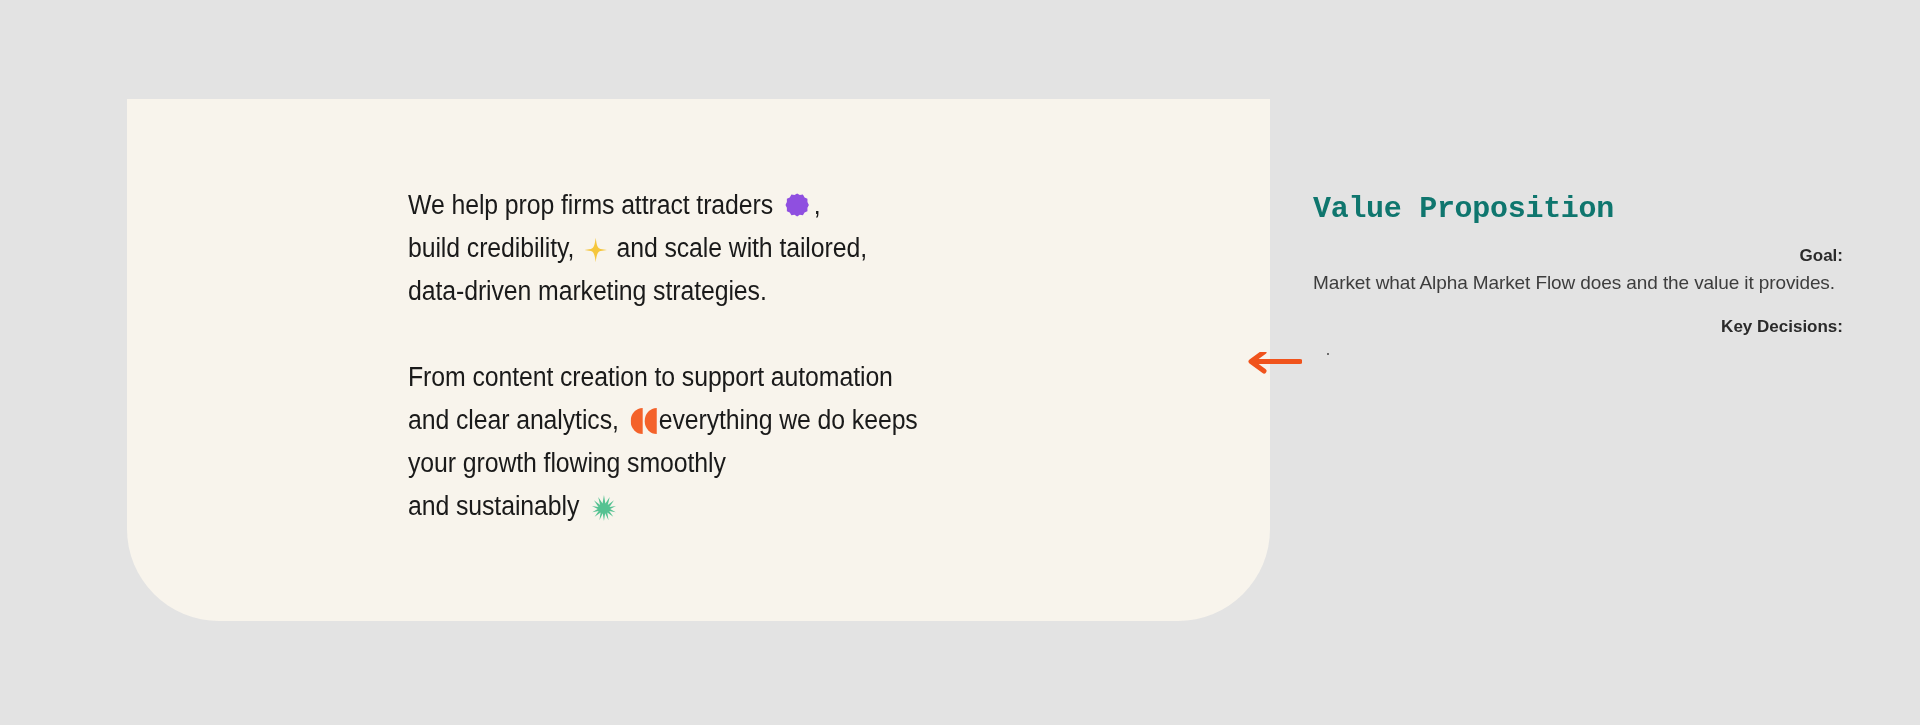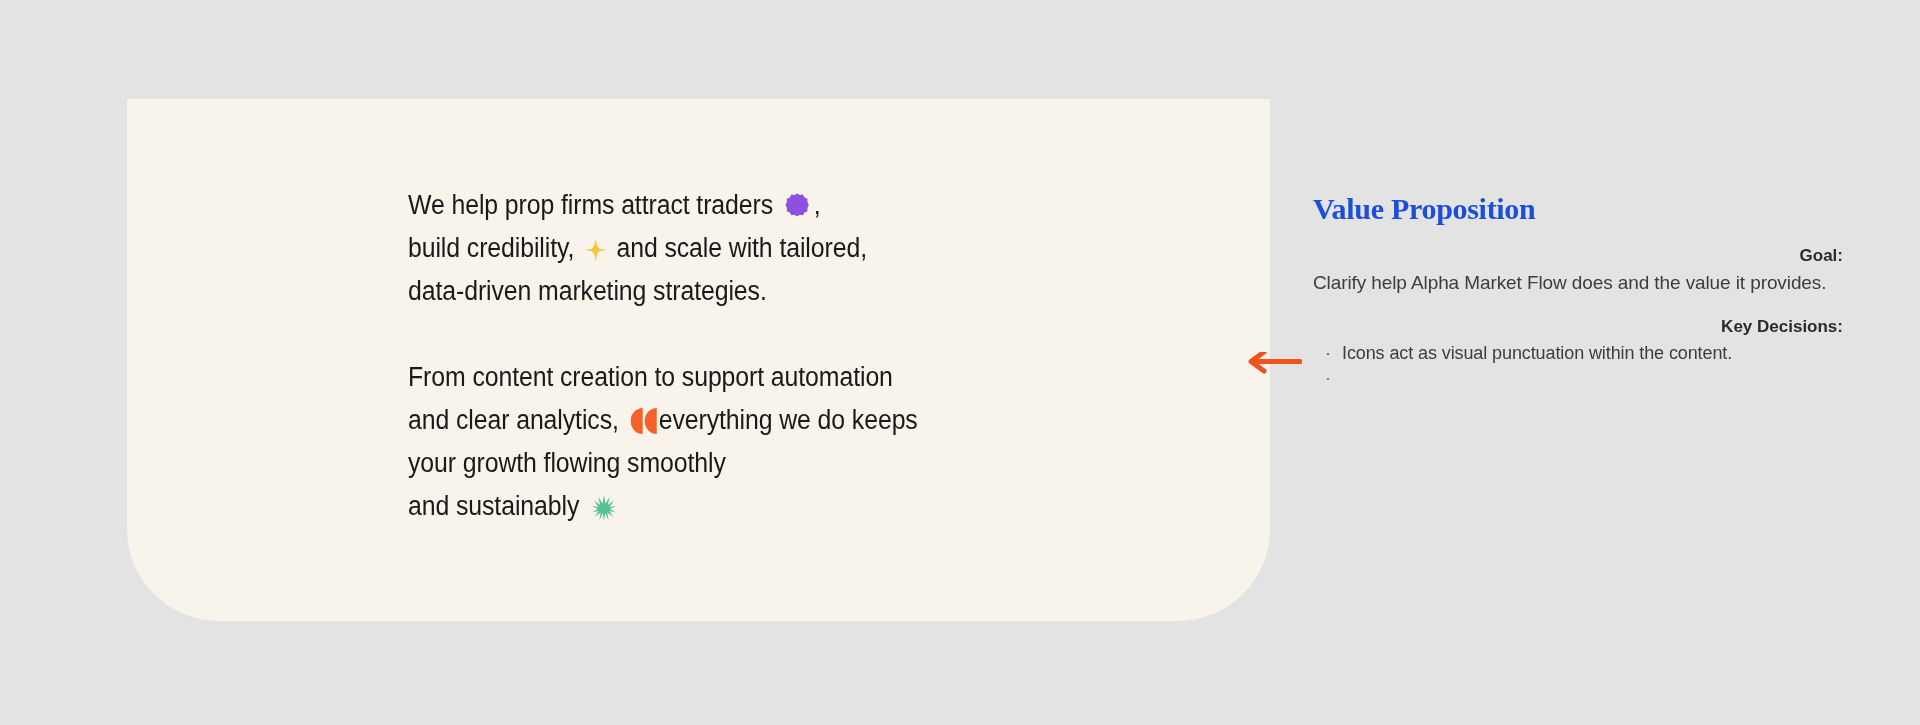--- a/index.html
+++ b/index.html
@@ -67,24 +67,24 @@
   .ic-star12   { width: 26px; height: 26px; margin: 0 2px 0 6px; vertical-align: -6px;}
 
   
   #annotation-panel {
     position: absolute;
     left: 1313px;
     top: 192px;
     width: 530px;
   }
   #annotation-title {
-    font-family: Liberation Serif, serif;
+    font-family: Liberation Mono, monospace;
     font-size: 30px;
     font-weight: bold;
-    color: #1d4ed8;
+    color: #0f766e;
     letter-spacing: -0.3px;
     margin: 0 0 18px 0;
     line-height: 34px;
   }
   .ann-label {
     font-family: "Liberation Sans", sans-serif;
     font-size: 17px;
     font-weight: bold;
     color: #2b2b2b;
     line-height: 24px;
@@ -196,32 +196,31 @@
     <polyline points="18,0 5,9.5 18,19" fill="none" stroke="#f0531c" stroke-width="5" stroke-linecap="round" stroke-linejoin="round"></polyline>
   </svg>
 </div>
 
 <div id="annotation-panel">
 
   <div id="annotation-title">Value Proposition</div>
 
   <div id="goal-block">
     <div class="ann-label">Goal:</div>
-    <div class="ann-body">Clarify help Alpha Market Flow does and the value it provides.</div>
+    <div class="ann-body">Market what Alpha Market Flow does and the value it provides.</div>
   </div>
 
   <div id="key-decisions-block">
     <div class="ann-label">Key Decisions:</div>
     <ul id="key-decisions-list">
       <li>
         <span class="bullet-dot">·</span>
       </li>
       <li>
         <span class="bullet-dot">·</span>
-        <span>Icons act as visual punctuation within the content.</span>
       </li>
       <li>
         <span class="bullet-dot">·</span>
       </li>
     </ul>
   </div>
 
 </div>
 
 </body></html>

